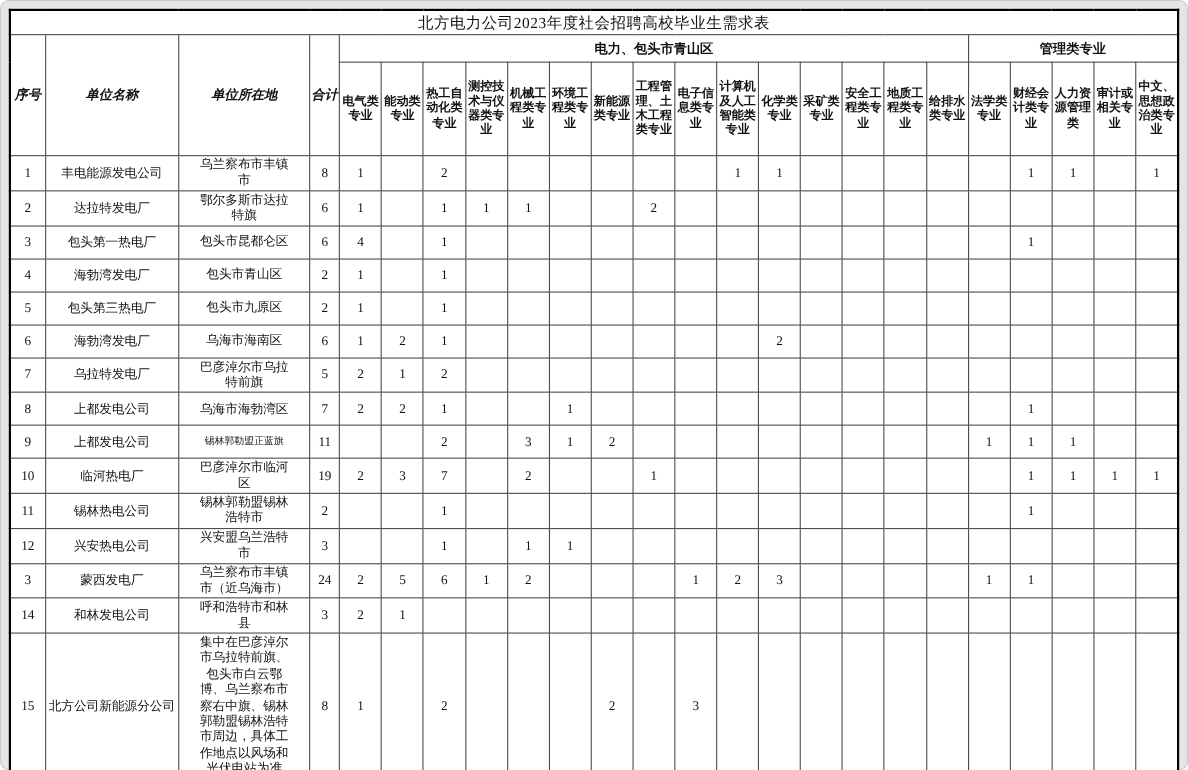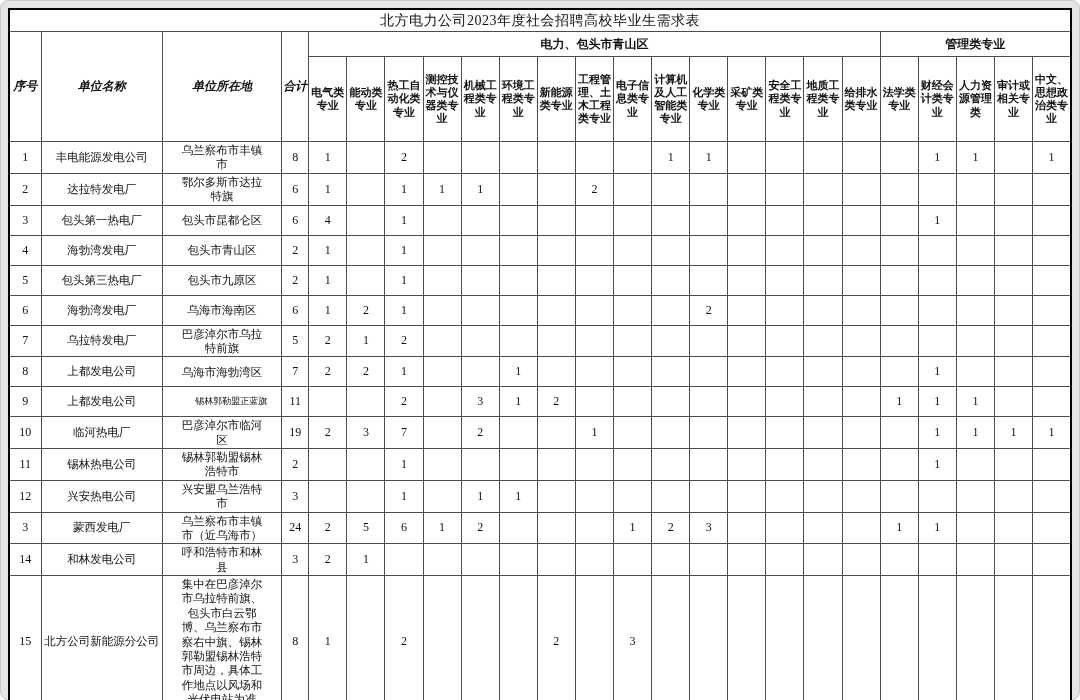--- a/index.html
+++ b/index.html
@@ -57,21 +57,21 @@
     padding: 0 1px;
   }
   tbody td { height: 27px; font-size: 12px; }
   tbody td.unit { font-size: 11.5px; font-family: Liberation Mono, monospace; }
   tbody td.loc {
     font-size: 11.5px;
     line-height: 1.25;
     word-break: break-all;
     padding: 1px 14px;
   }
-  tbody td.loc.small { font-size: 9px; text-align: right; }
+  tbody td.loc.small { font-size: 9px; }
   tbody td.num, tfoot td { font-size: 12px; }
 </style>
 </head>
 <body>
 
 <div class="page">
   <table class="grid">
     <colgroup id="colgroup">
         <col class="c-no">
         <col class="c-unit">

